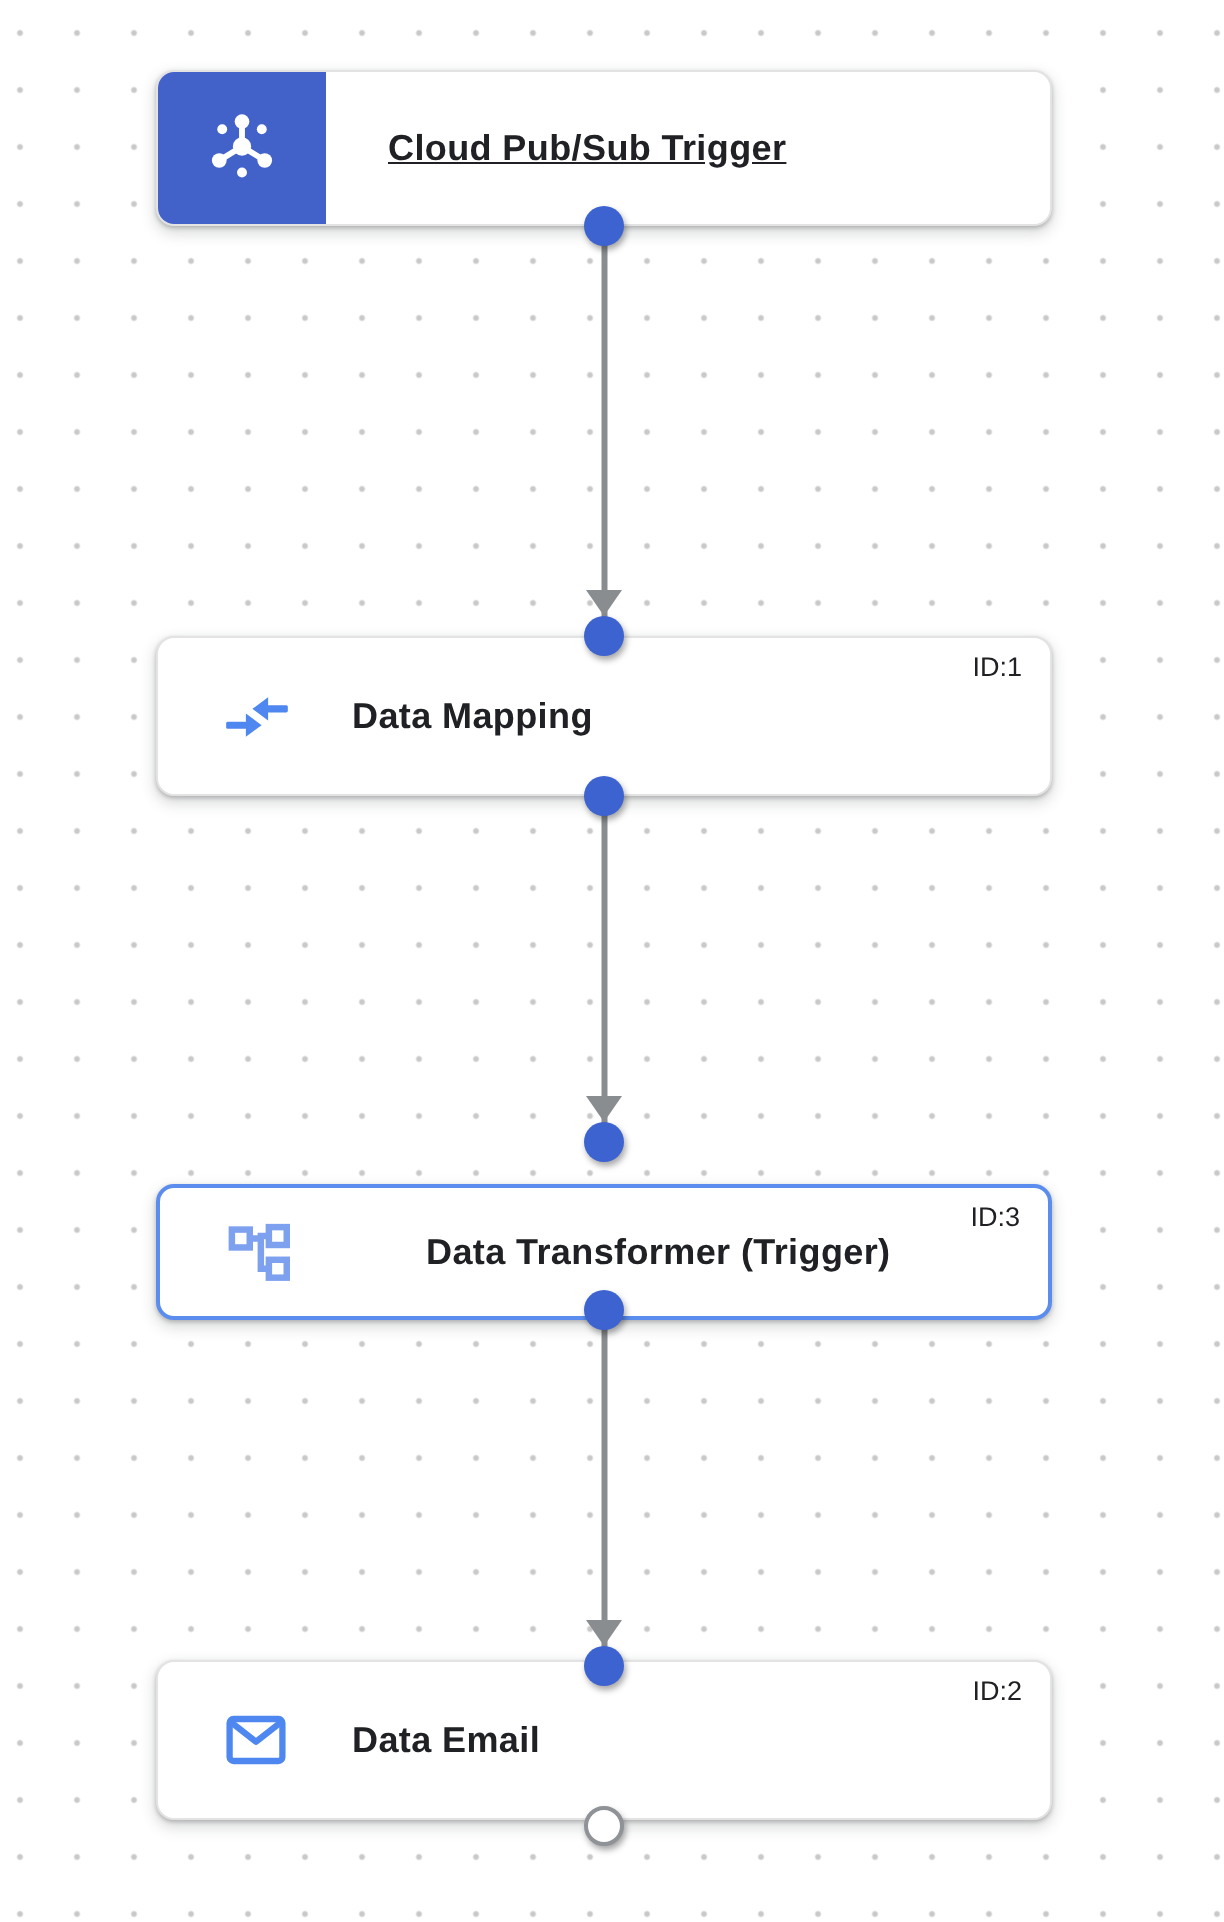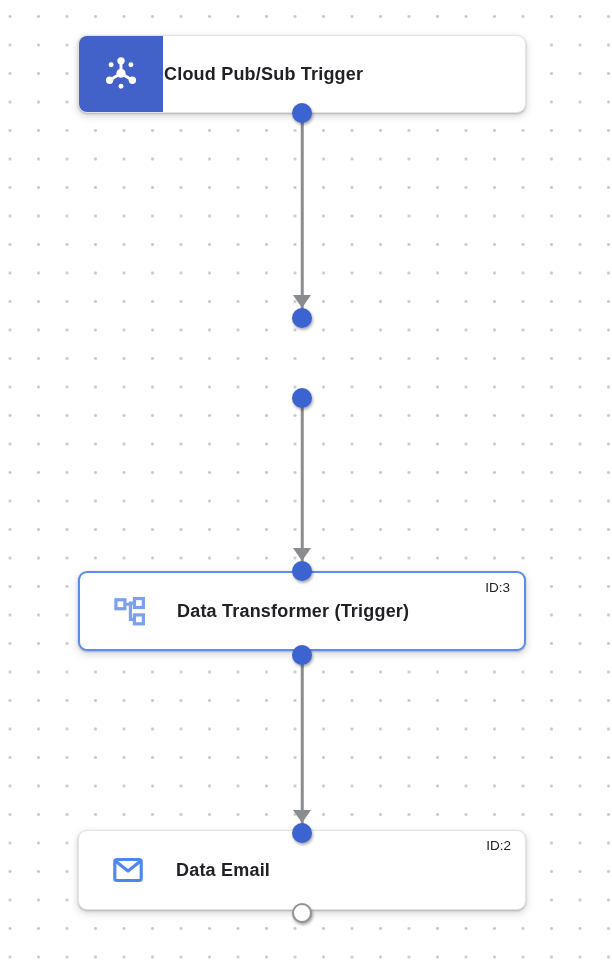--- a/index.html
+++ b/index.html
@@ -86,21 +86,21 @@
   .trigger-badge {
     width: 84px;
     align-self: stretch;
     background: var(--trigger-icon-bg);
     border-radius: 8px 0 0 8px;
     display: flex;
     align-items: center;
     justify-content: center;
     flex: none;
   }
-  .trigger .node-label { margin-left: 1px; }
+  .trigger .node-label { margin-left: 31px; text-decoration: underline; }
 
   
   .task { padding-left: 30px; }
   .task-icon { width: 38px; flex: none; display: flex; align-items: center; justify-content: center; }
   .task .node-label { margin-left: 29px; }
 
   
   .port {
     position: absolute;
     width: 20px; height: 20px;
@@ -144,22 +144,36 @@
           <circle cx="18.2" cy="15.4" r="2"></circle>
           <circle cx="6.6" cy="6.9" r="1.35"></circle>
           <circle cx="17.4" cy="6.9" r="1.35"></circle>
           <circle cx="12" cy="18.7" r="1.35"></circle>
         </g>
       </svg>
     </div>
     <span class="node-label">Cloud Pub/Sub Trigger</span>
   </div>
 
-
-  <div class="node task selected" style="top:571px; height:80px;">
+  <div class="node task" style="top:318px; height:80px;">
+    <span class="id-label">ID:1</span>
+    <span class="task-icon">
+      <svg viewBox="0 0 24 24" width="37" height="37" aria-hidden="true">
+        <g fill="var(--icon-blue)">
+          <rect x="2" y="13.5" width="6.8" height="2.3" rx="0.5"></rect>
+          <polygon points="8.4,10.9 13.5,14.65 8.4,18.4"></polygon>
+          <rect x="15.2" y="8.2" width="6.8" height="2.3" rx="0.5"></rect>
+          <polygon points="15.6,5.6 10.5,9.35 15.6,13.1"></polygon>
+        </g>
+      </svg>
+    </span>
+    <span class="node-label">Data Mapping</span>
+  </div>
+
+  <div class="node task selected" style="top:592px; height:68px;gap:36px;">
     <span class="id-label">ID:3</span>
     <span class="task-icon">
       <svg viewBox="0 0 24 24" width="37" height="37" aria-hidden="true" fill="none" stroke="var(--icon-light-blue)" stroke-width="2.1">
         <rect x="3.2" y="4.4" width="5.8" height="5.8"></rect>
         <rect x="15.2" y="3.6" width="5.8" height="5.8"></rect>
         <rect x="15.2" y="14.2" width="5.8" height="5.8"></rect>
         <path d="M9 7.3 H12.6 V17.1 H15.2"></path>
         <path d="M12.6 7.3 V6.5 H15.2"></path>
       </svg>
     </span>

